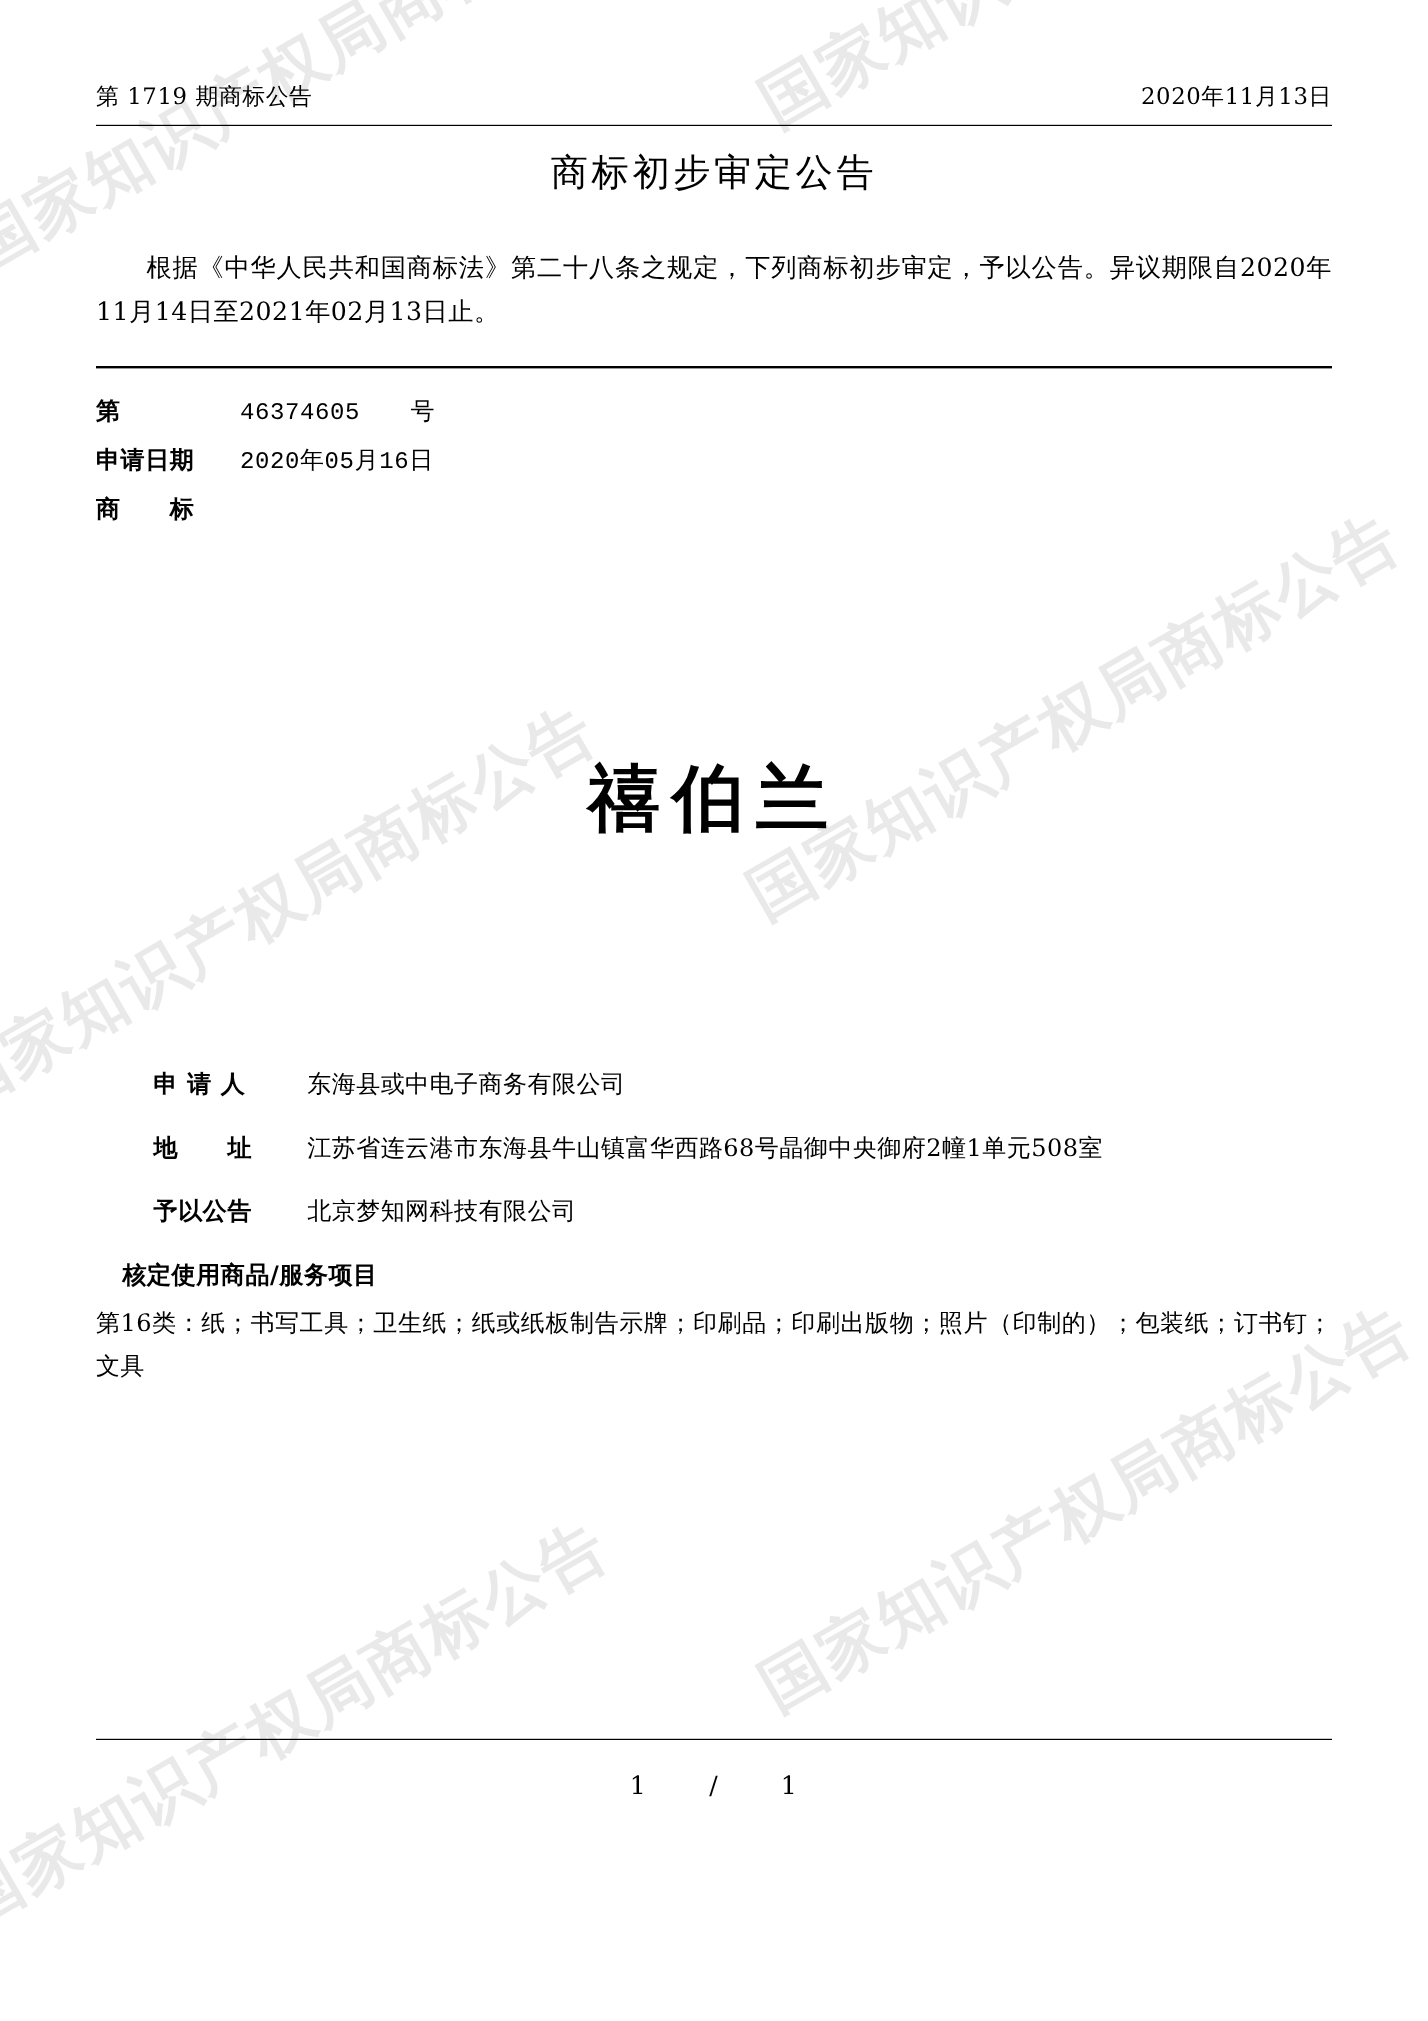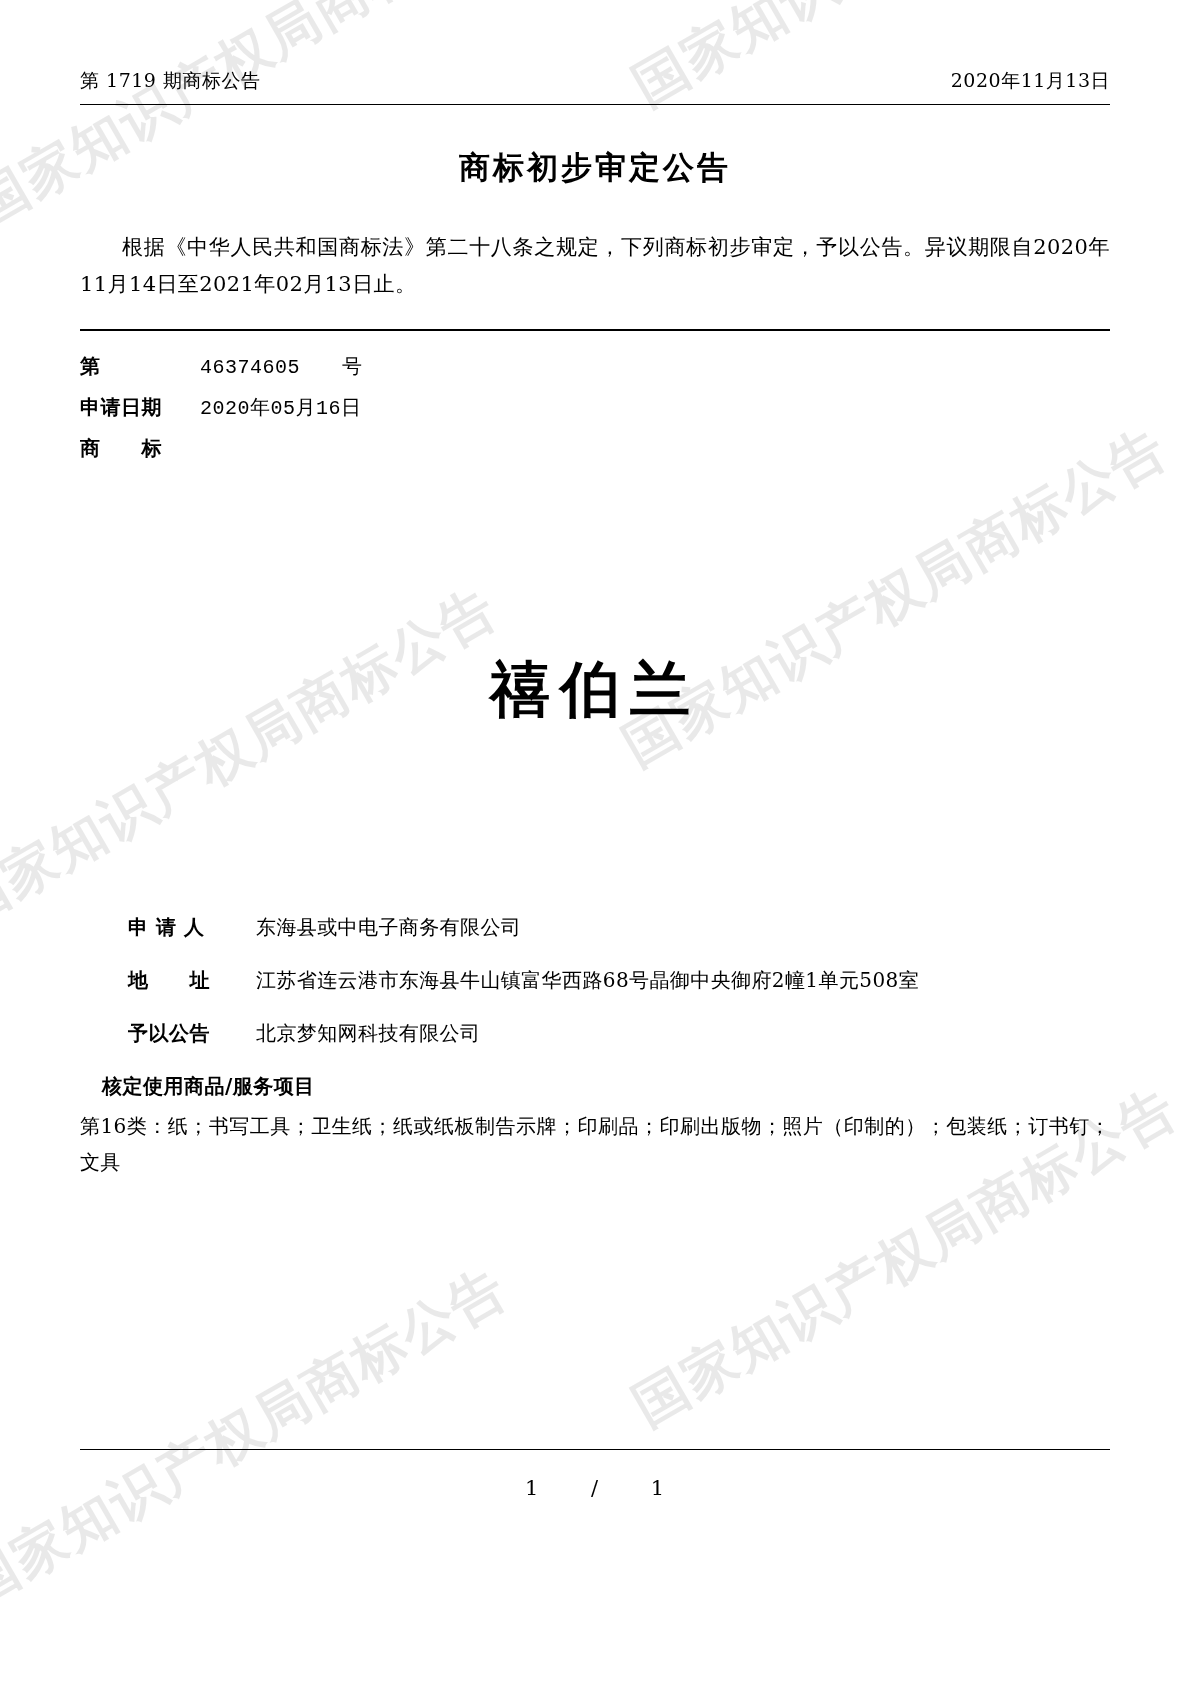--- a/index.html
+++ b/index.html
@@ -58,23 +58,23 @@
 
   .header-rule {
     border: 0;
     border-top: 1.6px solid #000;
     margin: 10px 0 0 0;
   }
 
   .doc-title {
     text-align: center;
     font-size: 31px;
-    font-weight: 700;
+    font-weight: 400;
     letter-spacing: 3px;
-    margin-top: 42px;
+    margin-top: 18px;
   }
 
   .intro {
     margin-top: 40px;
     font-size: 21px;
     line-height: 1.75;
     text-align: justify;
     text-indent: 2em;
     letter-spacing: 0.4px;
   }

